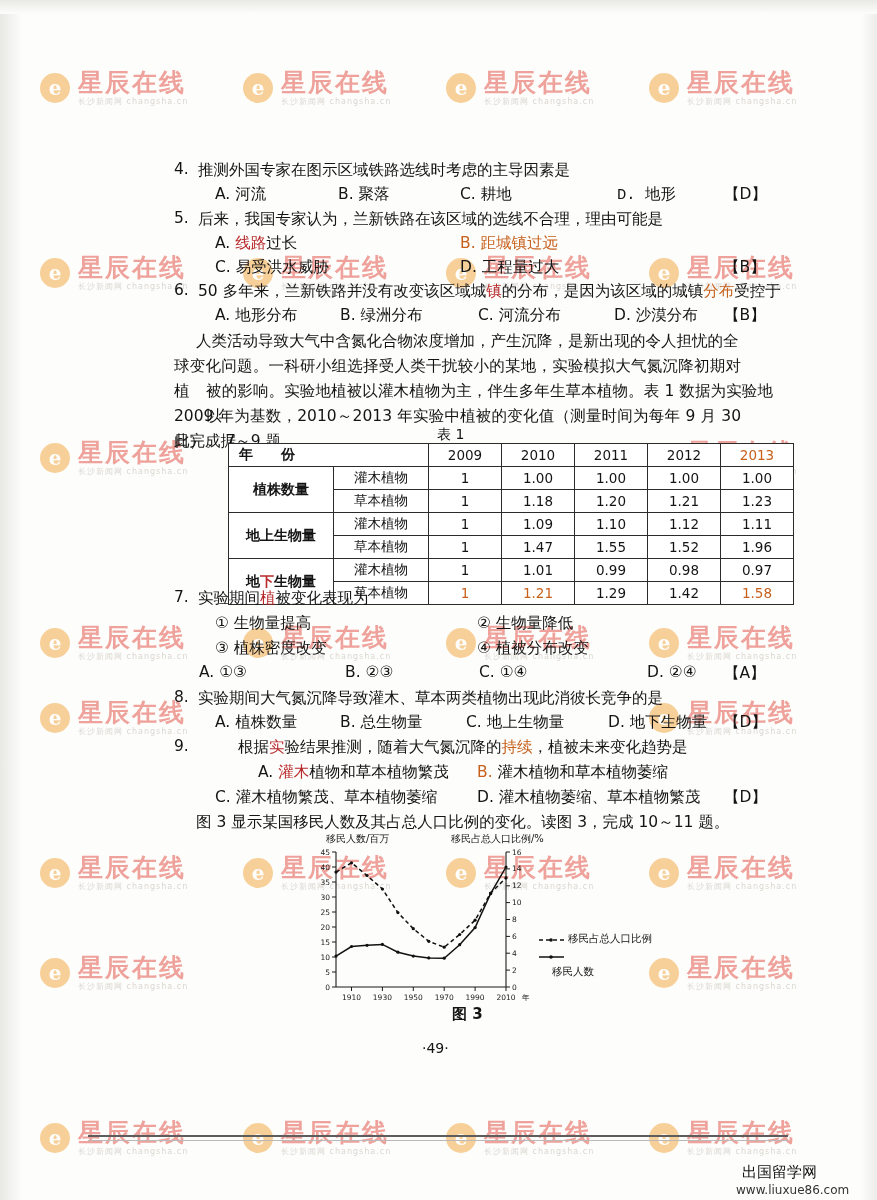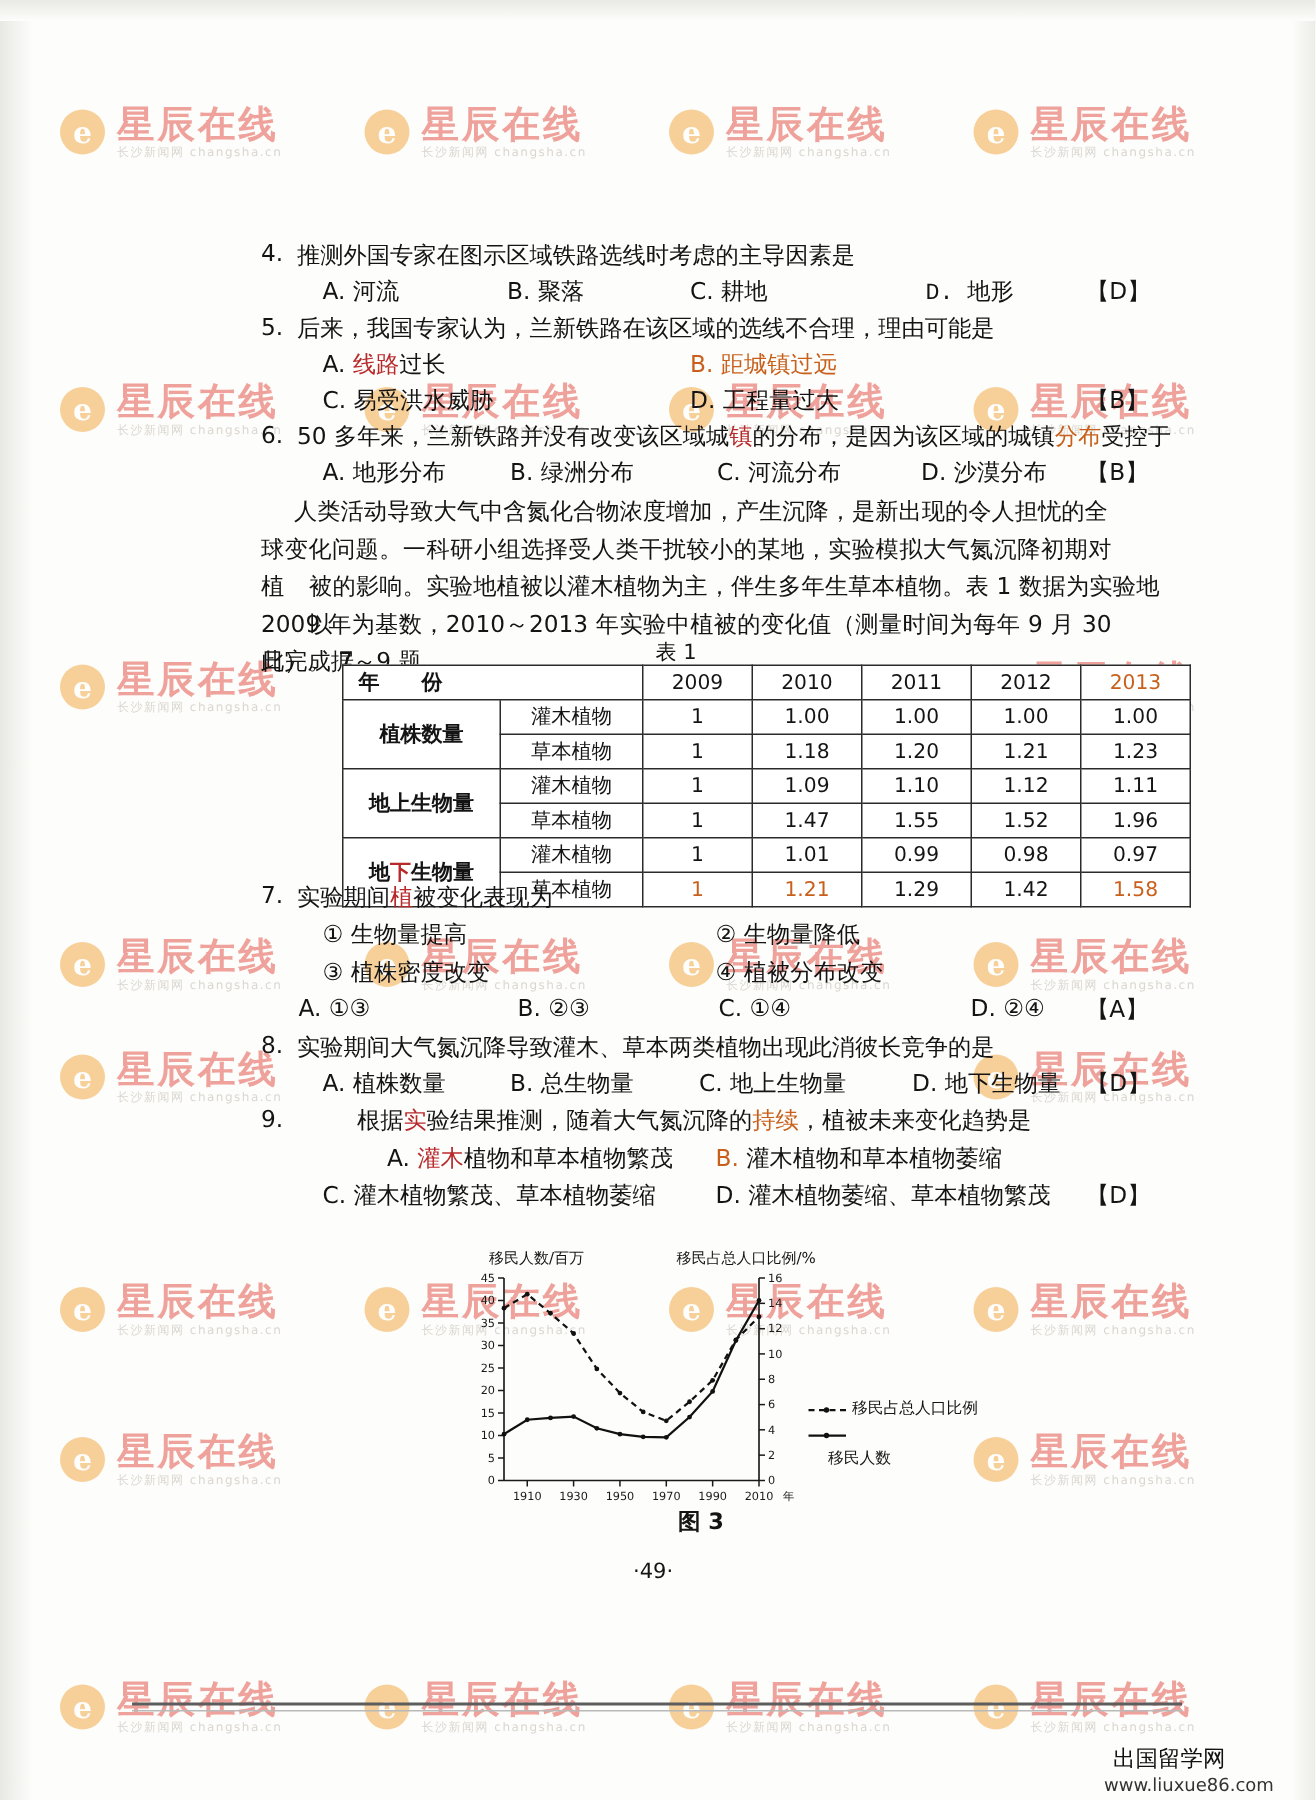--- a/index.html
+++ b/index.html
@@ -380,20 +380,21 @@
     <div class="line" style="left:724px;top:712px;">【D】</div>
 
     <div class="line" style="left:174px;top:737px;">9.</div>
     <div class="line" style="left:198px;top:737px;margin-left:40px;">根据<span class="hl-red">实</span>验结果推测，随着大气氮沉降的<span class="hl-ora">持续</span>，植被未来变化趋势是</div>
     <div class="line" style="left:215px;top:762px;margin-left:43px;">A. <span class="hl-red">灌木</span>植物和草本植物繁茂</div>
     <div class="line" style="left:477px;top:762px;"><span class="hl-ora">B.</span> 灌木植物和草本植物萎缩</div>
     <div class="line" style="left:215px;top:787px;">C. 灌木植物繁茂、草本植物萎缩</div>
     <div class="line" style="left:477px;top:787px;">D. 灌木植物萎缩、草本植物繁茂</div>
     <div class="line" style="left:724px;top:787px;">【D】</div>
 
+    <div class="line" style="left:196px;top:812px;">图 3 显示某国移民人数及其占总人口比例的变化。读图 3，完成 10～11 题。</div>
 
     <div class="chart-wrap" style="left:296px;top:832px;width:330px;height:175px;">
       <div class="axis-title" style="left:30px;top:0px;">移民人数/百万</div>
       <div class="axis-title" style="left:155px;top:0px;">移民占总人口比例/%</div>
 
       <svg width="330" height="175" style="position:absolute;left:0;top:12px;">
 
         <line x1="40" y1="8" x2="40" y2="143" stroke="#1a1a1a" stroke-width="1.1"></line>
         <line x1="40" y1="143" x2="210" y2="143" stroke="#1a1a1a" stroke-width="1.1"></line>
         <line x1="210" y1="8" x2="210" y2="143" stroke="#1a1a1a" stroke-width="1.1"></line>

